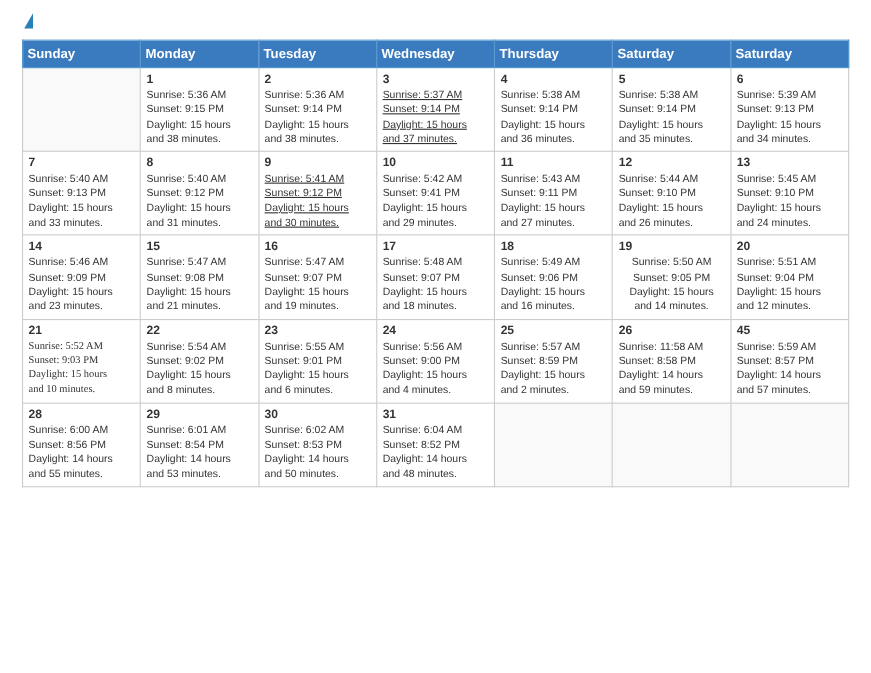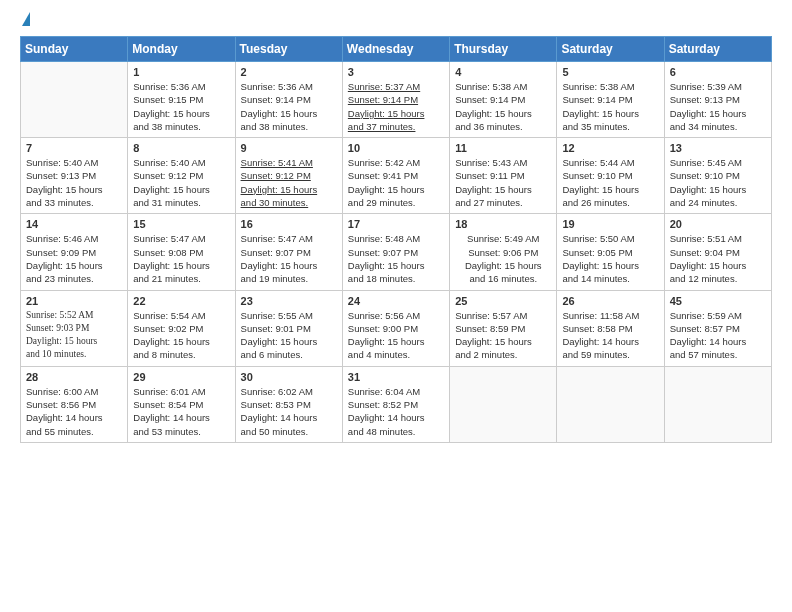--- a/index.html
+++ b/index.html
@@ -254,28 +254,28 @@
           </td>
           <td>
             <span class="day-num">17</span>
             <div class="day-info" style="white-space: pre-line;">Sunrise: 5:48 AM
 Sunset: 9:07 PM
 Daylight: 15 hours
 and 18 minutes.</div>
           </td>
           <td>
             <span class="day-num">18</span>
-            <div class="day-info" style="white-space: pre-line; text-align: center;">Sunrise: 5:49 AM
+            <div class="day-info" style="white-space: pre-line;">Sunrise: 5:49 AM
 Sunset: 9:06 PM
 Daylight: 15 hours
 and 16 minutes.</div>
           </td>
           <td>
             <span class="day-num">19</span>
-            <div class="day-info" style="white-space: pre-line;">Sunrise: 5:50 AM
+            <div class="day-info" style="white-space: pre-line; text-align: center;">Sunrise: 5:50 AM
 Sunset: 9:05 PM
 Daylight: 15 hours
 and 14 minutes.</div>
           </td>
           <td>
             <span class="day-num">20</span>
             <div class="day-info" style="white-space: pre-line;">Sunrise: 5:51 AM
 Sunset: 9:04 PM
 Daylight: 15 hours
 and 12 minutes.</div>

